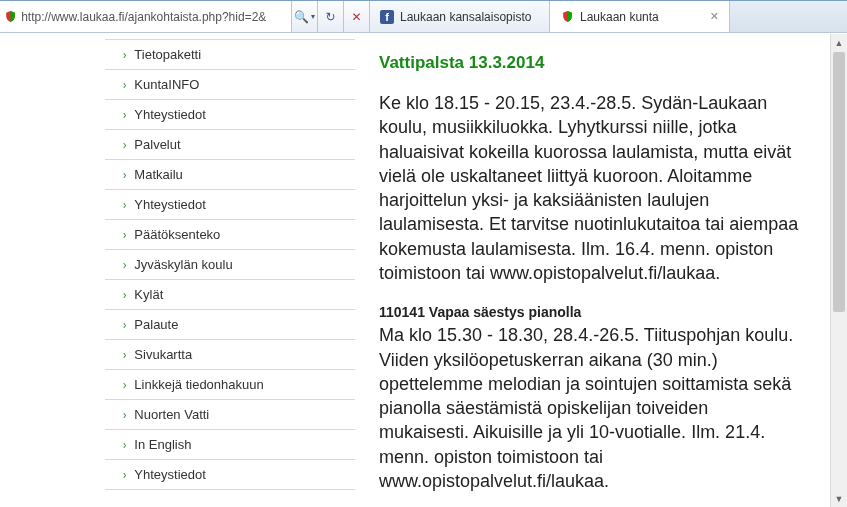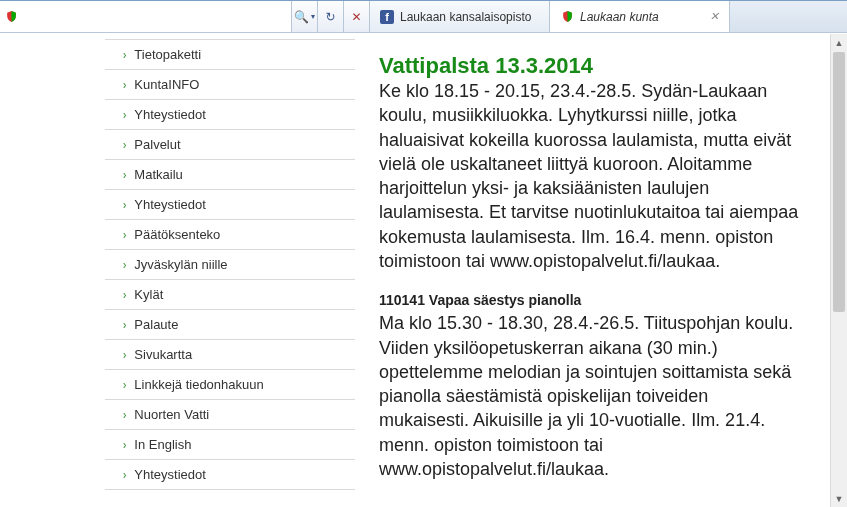--- a/index.html
+++ b/index.html
@@ -69,21 +69,20 @@
     max-width: 200px;
     border-right: 1px solid #b7c7d8;
     background: linear-gradient(#f7fafd,#e6edf5);
     font-size: 12px;
     color: #333;
     cursor: pointer;
     position: relative;
   }
   .tab.active {
     background: #fff;
-    font-style: italic;
   }
   .tab-close {
     margin-left: auto;
     color: #888;
     font-size: 11px;
     font-family: Arial;
     cursor: pointer;
   }
   .favicon {
     width: 14px;
@@ -132,22 +131,23 @@
     transform: scaleY(1.2);
   }
   .content {
     flex: 1;
     padding: 14px 24px 0 24px;
     color: #222;
     max-width: 470px;
   }
   h1.page-title {
     color: #178a17;
-    font-size: 22px;
+    font-size: 17px;
     font-weight: bold;
+    margin-bottom: 18px;
   }
   .article { margin-bottom: 18px; line-height: 1.35; }
   .article-title { font-weight: bold; font-size: 14px; margin-bottom: 1px; }
   .article-body { font-size: 18px; }
 
   .scrollbar {
     position:absolute;
     right:0; top:33px; bottom:0;
     width:17px;
     background:#f0f0f0;
@@ -173,20 +173,21 @@
 <body>
 
 <div class="browser-bar">
   <div class="addr-segment addr-box">
     <span class="favicon shield">
       <svg viewBox="0 0 24 24">
           <path fill="#d33" d="M12 2l8 3v6c0 5-3.4 9.7-8 11-4.6-1.3-8-6-8-11V5l8-3z"></path>
           <path fill="#0a0" d="M12 2l8 3v6c0 5-3.4 9.7-8 11V2z"></path>
         </svg>
     </span>
+    <input type="text" value="http://www.laukaa.fi/ajankohtaista.php?hid=2&amp;" style="">
   </div>
   <div class="small-btn" title="search">
     <span>🔍</span>
       <span style="font-size:8px;margin-left:2px;">▾</span>
   </div>
   <div class="small-btn">
     <span>↻</span>
   </div>
   <div class="small-btn" style="border-right:1px solid #b7c7d8;">
     <span style="color:#a33;">✕</span>
@@ -235,21 +236,21 @@
         <li>
           <span class="arrow">›</span>
           <span>Yhteystiedot</span>
         </li>
         <li>
           <span class="arrow">›</span>
           <span>Päätöksenteko</span>
         </li>
         <li>
           <span class="arrow">›</span>
-          <span>Jyväskylän niille</span>
+          <span>Jyväskylän koulu</span>
         </li>
         <li>
           <span class="arrow">›</span>
           <span>Kylät</span>
         </li>
         <li>
           <span class="arrow">›</span>
           <span>Palaute</span>
         </li>
         <li>

